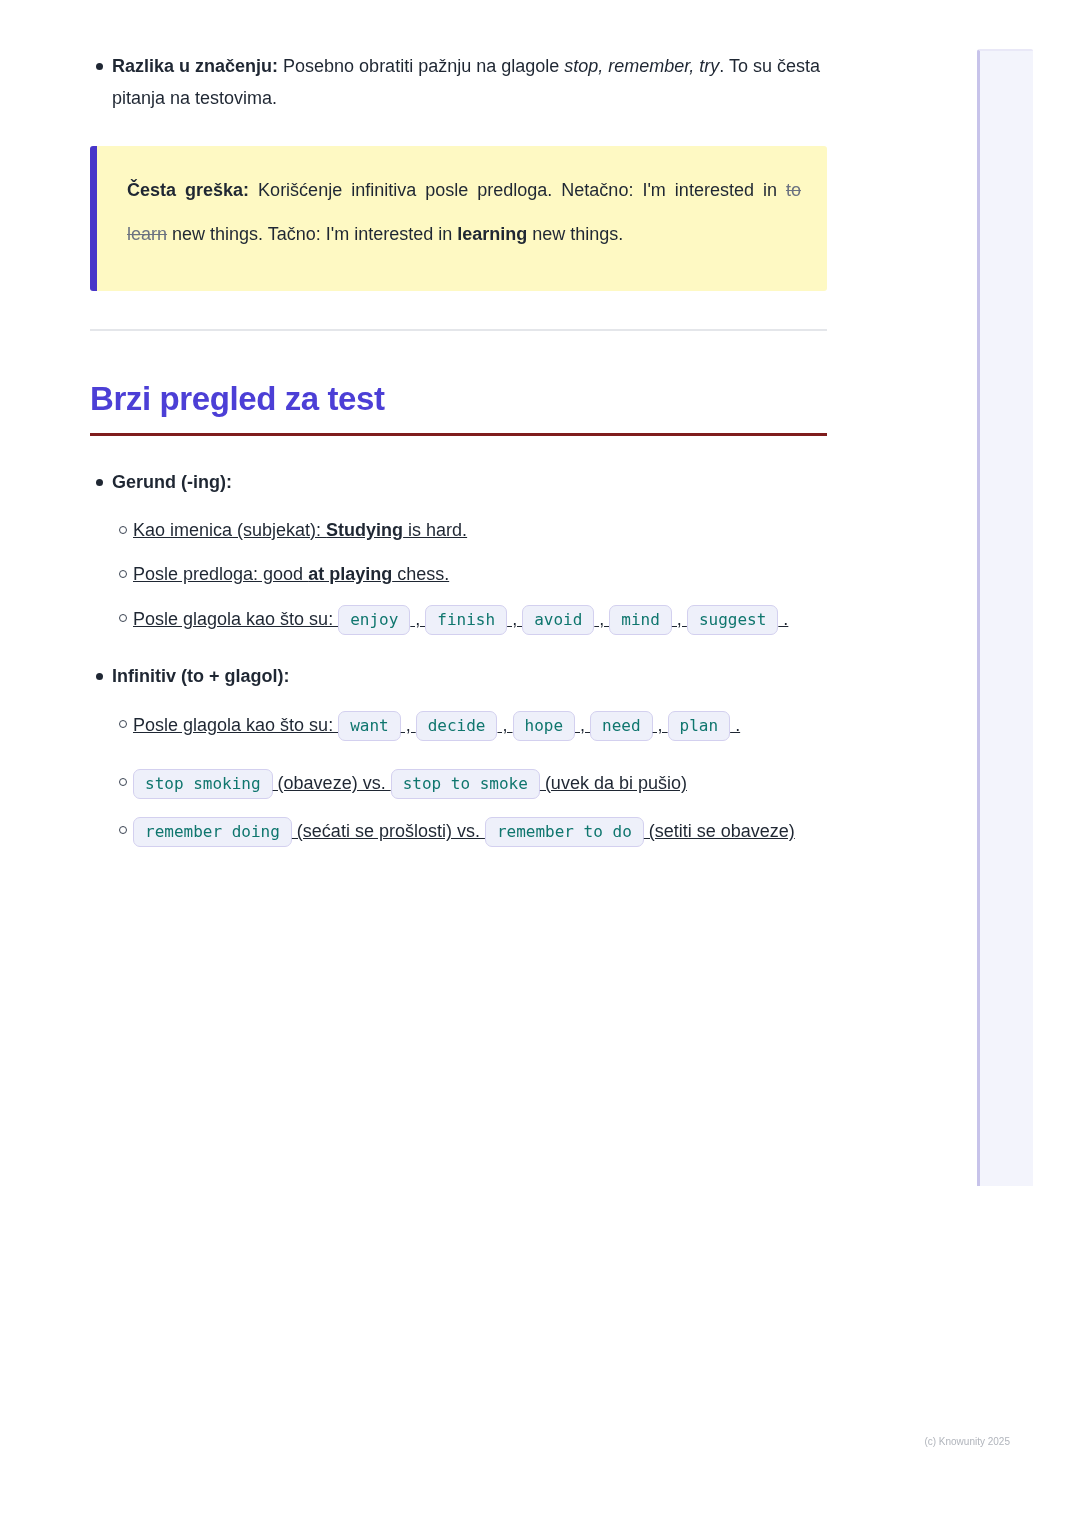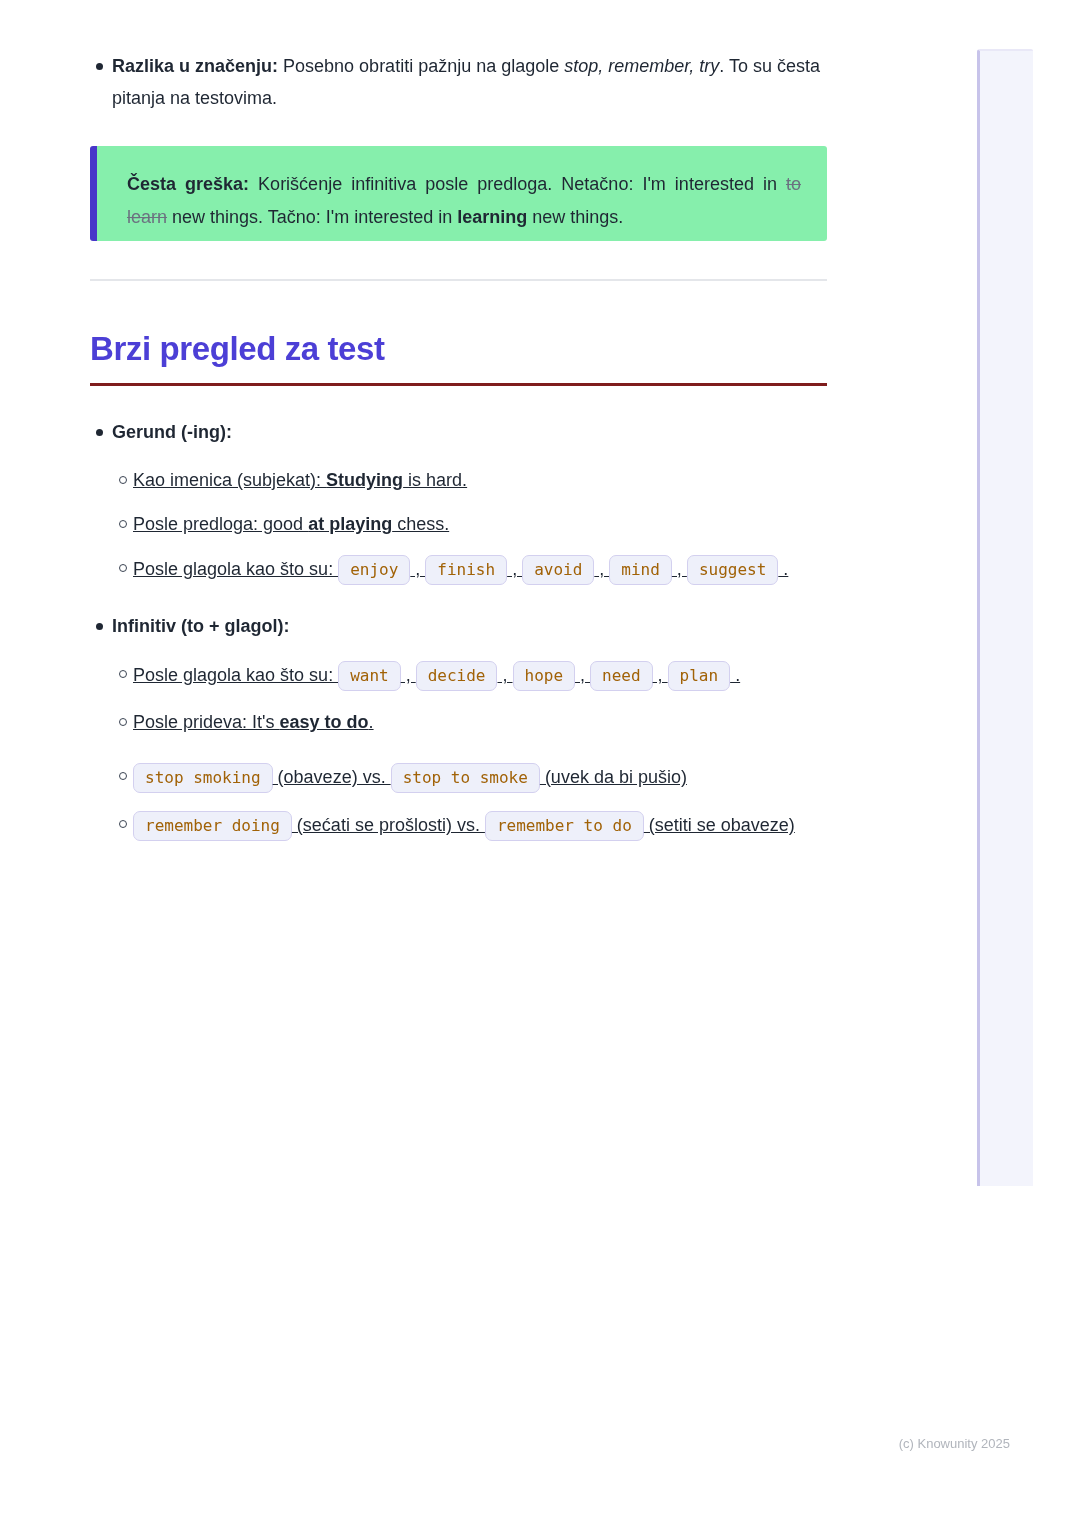--- a/index.html
+++ b/index.html
@@ -28,25 +28,25 @@
   .sublist > li { position:relative; padding-left:43px; margin-bottom:12px; }
   .sublist > li::before {
     content:""; position:absolute; left:29px; top:12px;
     width:6px; height:6px; border-radius:50%;
     border:1.6px solid #3b4453; background:transparent;
   }
 
   
   .callout {
     margin-top:32px;
-    background:#86efac;
+    background:#fef9c3;
     border-left:7px solid #4836c9;
     border-radius:3px;
-    padding:22px 26px 7px 30px;
-    line-height:33px;
+    padding:22px 26px 35px 30px;
+    line-height:44px;
     text-align:justify;
   }
 
   
   .divider { margin-top:38px; border:none; border-top:2px solid #e4e6ea; }
   .section-title {
     margin-top:48px;
     font-size:33px; line-height:40px; font-weight:700; letter-spacing:-0.4px;
     color:#4c3fd6;
     padding-bottom:14px;
@@ -54,21 +54,21 @@
   }
   .quicklist { margin-top:30px; }
 
   
   .run-bold   { font-weight:700; }
   .run-italic { font-style:italic; }
   .run-strike { color:#6b7280; text-decoration:line-through; }
   .run-chip   {
     font-family:"DejaVu Sans Mono","Liberation Mono",monospace;
     font-size:16px; line-height:22px;
-    color:#a16207;
+    color:#0f766e;
     background:#eef0fa;
     border:1px solid #d3d0ef;
     border-radius:7px;
     padding:3px 11px;
     display:inline-block;
     margin:3px 0;
     white-space:nowrap;
   }
 
   
@@ -76,21 +76,21 @@
     position:absolute; left:977px; top:49px; width:56px; height:1137px;
     background:#f3f4fc;
     border-left:3px solid #c7c3ea;
     border-top:2px solid #e9e8f7;
     border-radius:3px 2px 0 0;
   }
 
   
   .footer {
     position:absolute; top:1436px; right:70px;
-    font-size:13px; color:#b1b5bc;
+    font-size:10px; color:#b1b5bc;
   }
 </style>
 </head>
 <body>
 
 <div class="content">
 
   <ul class="toplist">
     <li><span class="run-bold">Razlika u značenju:</span><span class="run-normal"> Posebno obratiti pažnju na glagole </span><span class="run-italic">stop, remember, try</span><span class="run-normal">. To su česta pitanja na testovima.</span></li>
   </ul>
@@ -109,21 +109,20 @@
         <li><span class="run-normal">Kao imenica (subjekat): </span><span class="run-bold">Studying</span><span class="run-normal"> is hard.</span></li>
         <li><span class="run-normal">Posle predloga: good </span><span class="run-bold">at playing</span><span class="run-normal"> chess.</span></li>
         <li><span class="run-normal">Posle glagola kao što su: </span><span class="run-chip">enjoy</span><span class="run-normal"> , </span><span class="run-chip">finish</span><span class="run-normal"> , </span><span class="run-chip">avoid</span><span class="run-normal"> , </span><span class="run-chip">mind</span><span class="run-normal"> , </span><span class="run-chip">suggest</span><span class="run-normal"> .</span></li>
       </ul>
     </li>
 
     <li class="lvl1">
       <div class="lvl1-label"><span class="run-bold">Infinitiv (to + glagol):</span></div>
       <ul class="sublist">
         <li><span class="run-normal">Posle glagola kao što su: </span><span class="run-chip">want</span><span class="run-normal"> , </span><span class="run-chip">decide</span><span class="run-normal"> , </span><span class="run-chip">hope</span><span class="run-normal"> , </span><span class="run-chip">need</span><span class="run-normal"> , </span><span class="run-chip">plan</span><span class="run-normal"> .</span></li>
-        <li><span class="run-normal">Posle prideva: It's </span><span class="run-bold">easy to do</span><span class="run-normal">.</span></li>
       </ul>
     </li>
 
     <li class="lvl1">
       <ul class="sublist">
         <li><span class="run-chip">stop smoking</span><span class="run-normal"> (obaveze) vs. </span><span class="run-chip">stop to smoke</span><span class="run-normal"> (uvek da bi pušio)</span></li>
         <li><span class="run-chip">remember doing</span><span class="run-normal"> (sećati se prošlosti) vs. </span><span class="run-chip">remember to do</span><span class="run-normal"> (setiti se obaveze)</span></li>
       </ul>
     </li>
 

